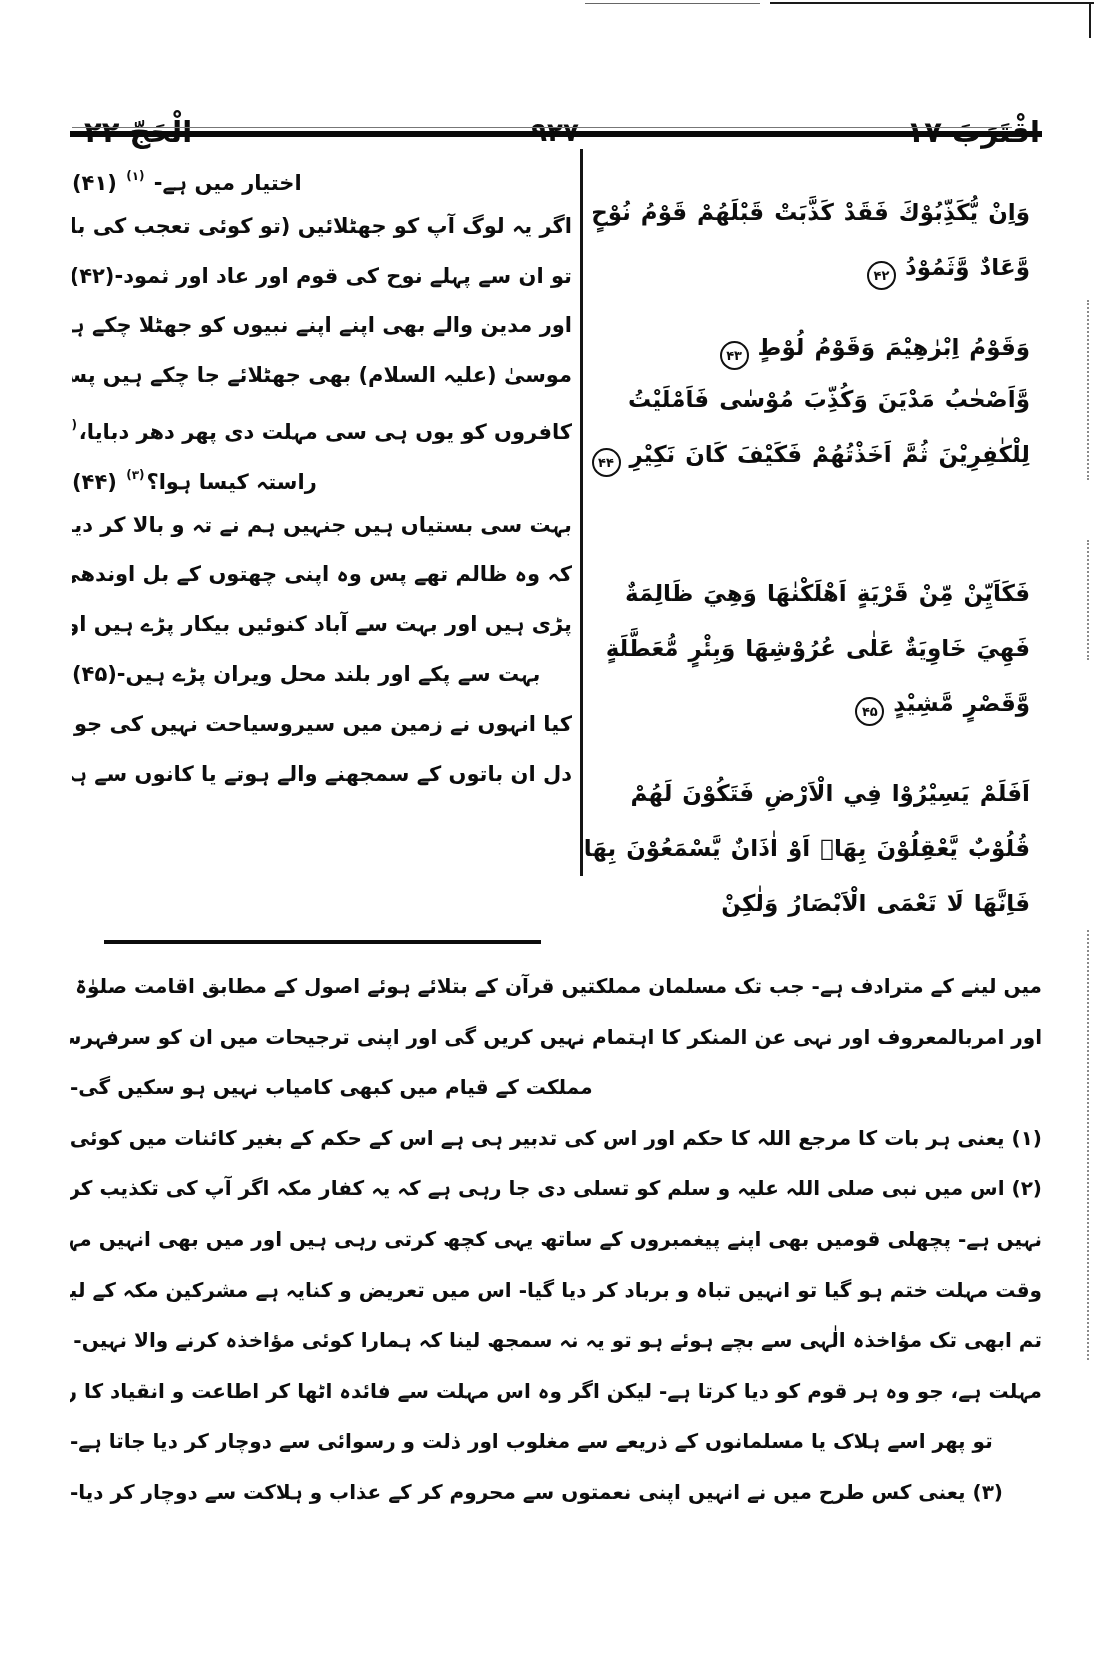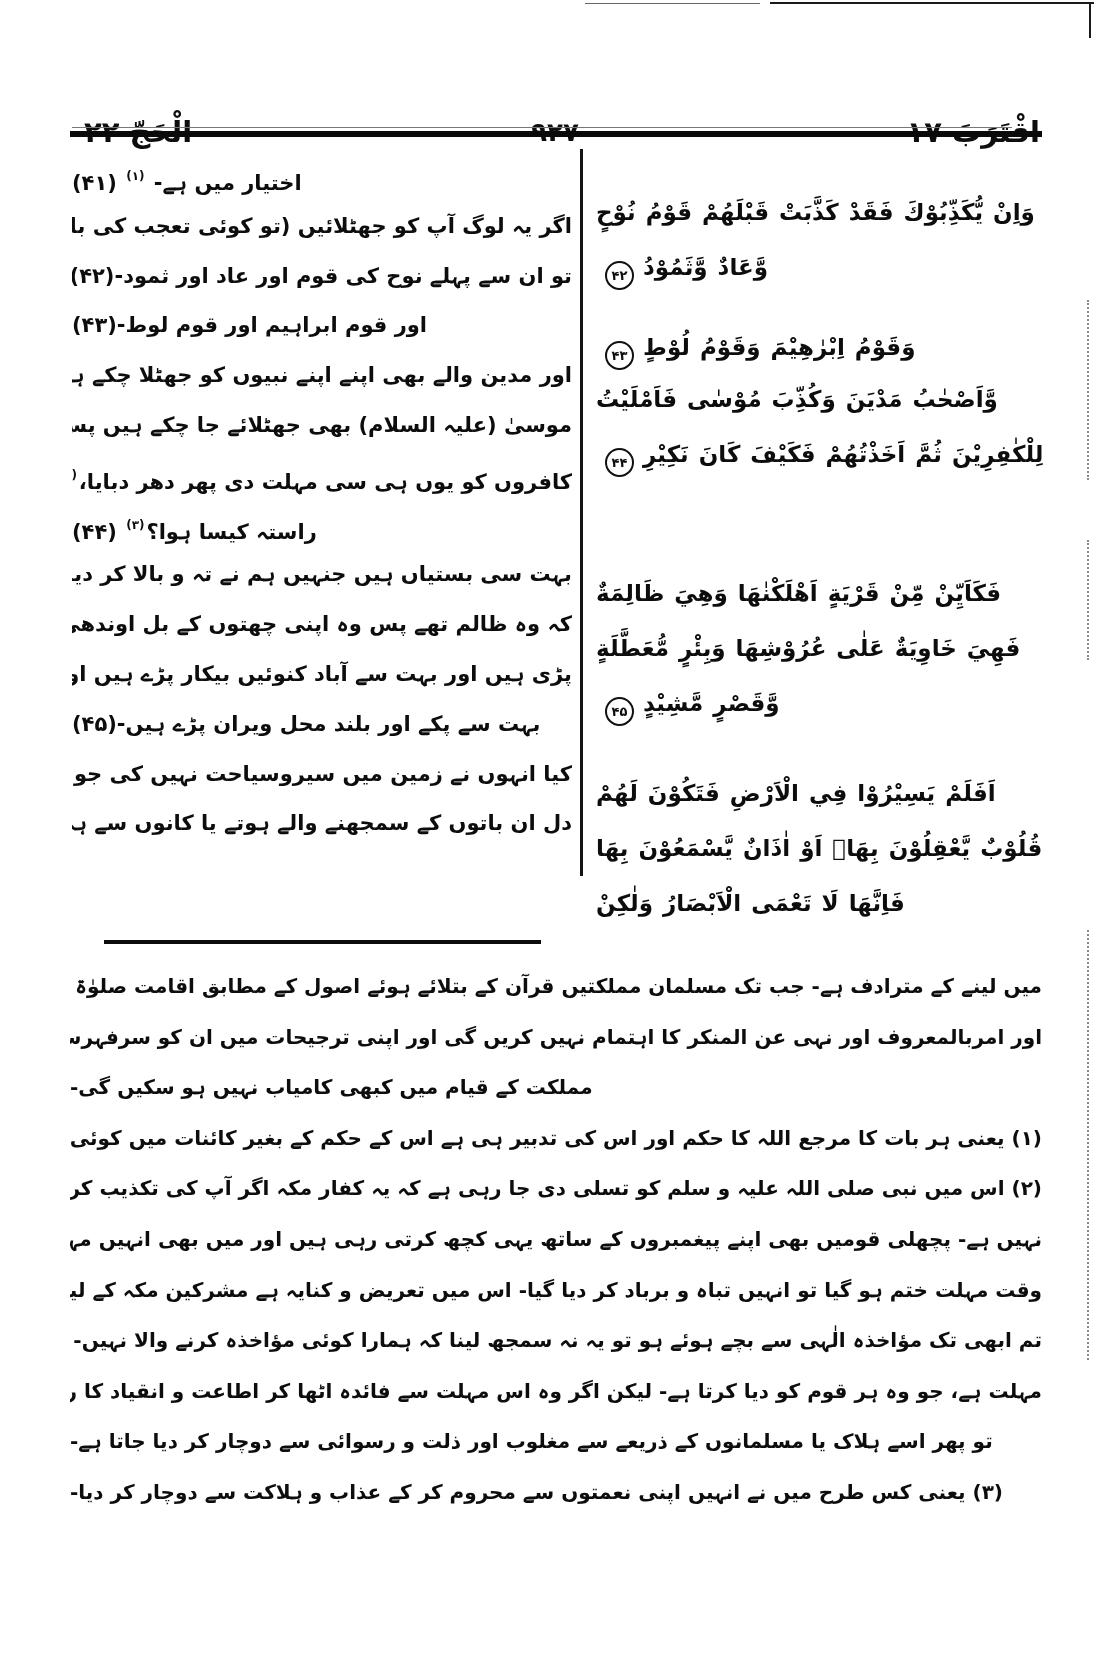--- a/index.html
+++ b/index.html
@@ -25,22 +25,22 @@
   .hdr{position:absolute;top:95px;height:42px;line-height:42px;font-weight:bold;white-space:nowrap;margin-top:16px;}
   .hdr-juz{right:54px;font-size:29px;}
   .hdr-page{left:500px;width:110px;text-align:center;font-size:26px;direction:ltr;}
   .hdr-surah{left:84px;font-size:29px;}
   .header-rule{position:absolute;top:131px;left:70px;width:972px;height:6px;background:#0a0a0a;}
   .header-rule::before{content:"";position:absolute;top:-4px;left:2px;right:30px;height:1px;background:#777;}
   
   .col-divider{position:absolute;top:149px;left:580px;width:3px;height:727px;background:#141414;}
   
   .verse{
-    position:absolute;left:596px;width:450px;
-    direction:rtl;text-align:left;
+    position:absolute;left:580px;width:450px;
+    direction:rtl;text-align:right;
     font-size:23px;font-weight:bold;line-height:55px;
     word-spacing:2px;
   }
   .verse.v0{top:185px;}
   .verse.v1{top:320px;}
   .verse.v2{top:372px;}
   .verse.v3{top:566px;}
   .verse.v4{top:766px;}
   .aya-circle{
     display:inline-flex;align-items:center;justify-content:center;
@@ -99,21 +99,20 @@
       <div class="verse v1"><span>وَقَوْمُ اِبْرٰهِيْمَ وَقَوْمُ لُوْطٍ</span><span class="aya-circle">۴۳</span></div>
       <div class="verse v2"><span>وَّاَصْحٰبُ مَدْيَنَ وَكُذِّبَ مُوْسٰى فَاَمْلَيْتُ لِلْكٰفِرِيْنَ ثُمَّ اَخَذْتُهُمْ فَكَيْفَ كَانَ نَكِيْرِ</span><span class="aya-circle">۴۴</span></div>
       <div class="verse v3"><span>فَكَاَيِّنْ مِّنْ قَرْيَةٍ اَهْلَكْنٰهَا وَهِيَ ظَالِمَةٌ فَهِيَ خَاوِيَةٌ عَلٰى عُرُوْشِهَا وَبِئْرٍ مُّعَطَّلَةٍ وَّقَصْرٍ مَّشِيْدٍ</span><span class="aya-circle">۴۵</span></div>
       <div class="verse v4"><span>اَفَلَمْ يَسِيْرُوْا فِي الْاَرْضِ فَتَكُوْنَ لَهُمْ قُلُوْبٌ يَّعْقِلُوْنَ بِهَاۤ اَوْ اٰذَانٌ يَّسْمَعُوْنَ بِهَا فَاِنَّهَا لَا تَعْمَى الْاَبْصَارُ وَلٰكِنْ</span></div>
     </section>
 
   <section class="urdu-col" id="urdu-col">
       <div class="uline"><span>اختیار میں ہے- </span><span class="sup">(۱)</span><span> (۴۱)</span></div>
       <div class="uline"><span>اگر یہ لوگ آپ کو جھٹلائیں (تو کوئی تعجب کی بات نہیں )</span></div>
       <div class="uline"><span>تو ان سے پہلے نوح کی قوم اور عاد اور ثمود-(۴۲)</span></div>
-      <div class="uline"><span>اور قوم ابراہیم اور قوم لوط-(۴۳)</span></div>
       <div class="uline"><span>اور مدین والے بھی اپنے اپنے نبیوں کو جھٹلا چکے ہیں-</span></div>
       <div class="uline"><span>موسیٰ (علیہ السلام) بھی جھٹلائے جا چکے ہیں پس میں نے</span></div>
       <div class="uline"><span>کافروں کو یوں ہی سی مہلت دی پھر دھر دبایا،</span><span class="sup">(۲)</span></div>
       <div class="uline"><span>راستہ کیسا ہوا؟</span><span class="sup">(۳)</span><span> (۴۴)</span></div>
       <div class="uline"><span>بہت سی بستیاں ہیں جنہیں ہم نے تہ و بالا کر دیا اس لیے</span></div>
       <div class="uline"><span>کہ وہ ظالم تھے پس وہ اپنی چھتوں کے بل اوندھی ہوئی</span></div>
       <div class="uline"><span>پڑی ہیں اور بہت سے آباد کنوئیں بیکار پڑے ہیں اور</span></div>
       <div class="uline"><span>بہت سے پکے اور بلند محل ویران پڑے ہیں-(۴۵)</span></div>
       <div class="uline"><span>کیا انہوں نے زمین میں سیروسیاحت نہیں کی جو ان کے</span></div>
       <div class="uline"><span>دل ان باتوں کے سمجھنے والے ہوتے یا کانوں سے ہی ان</span></div>

